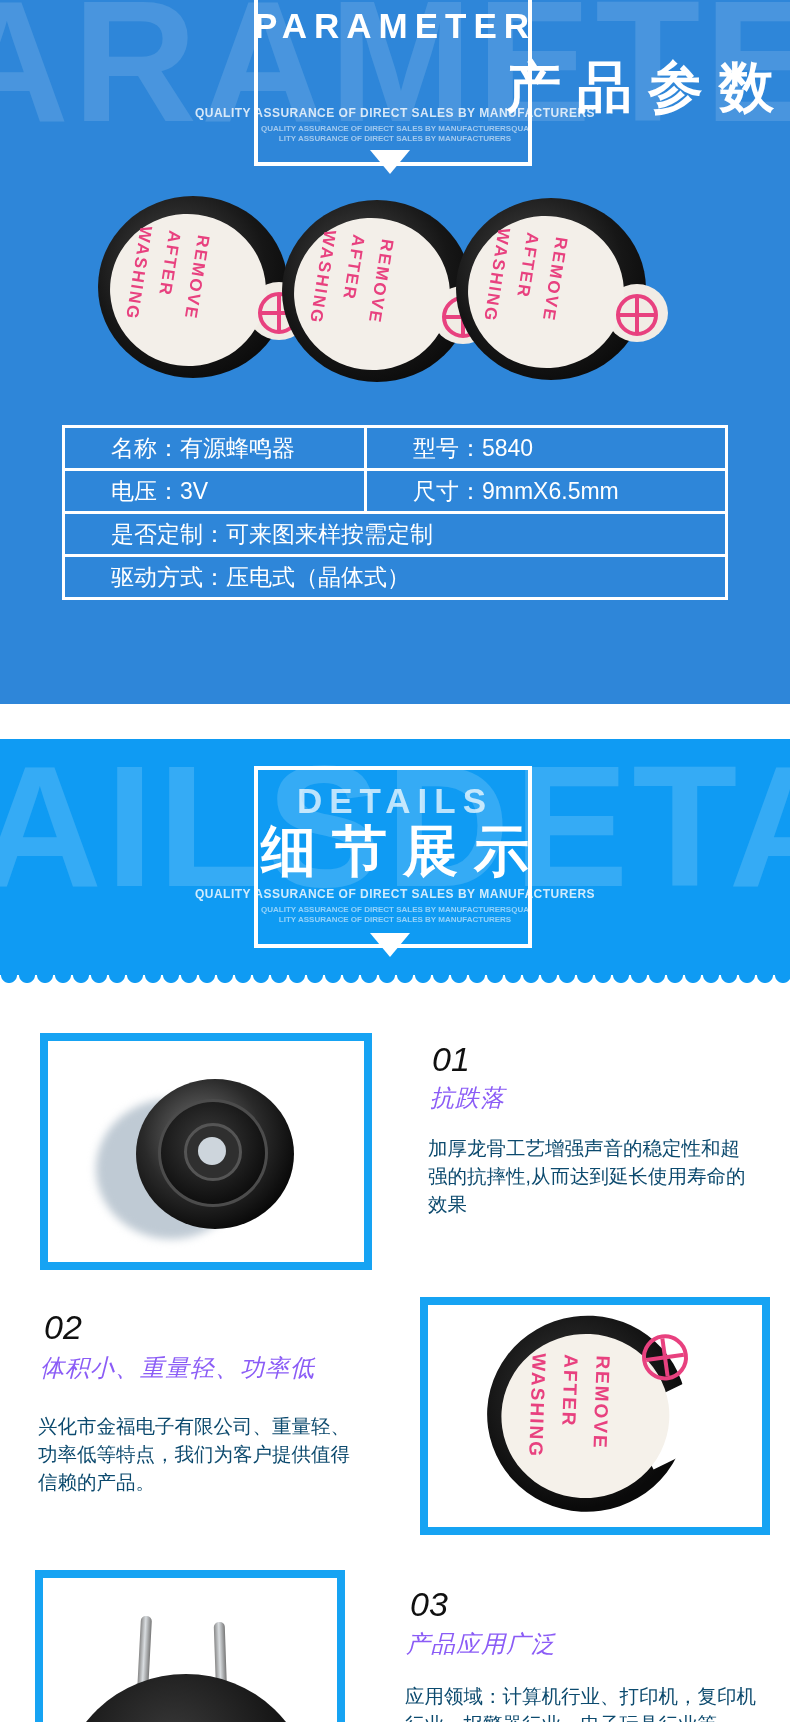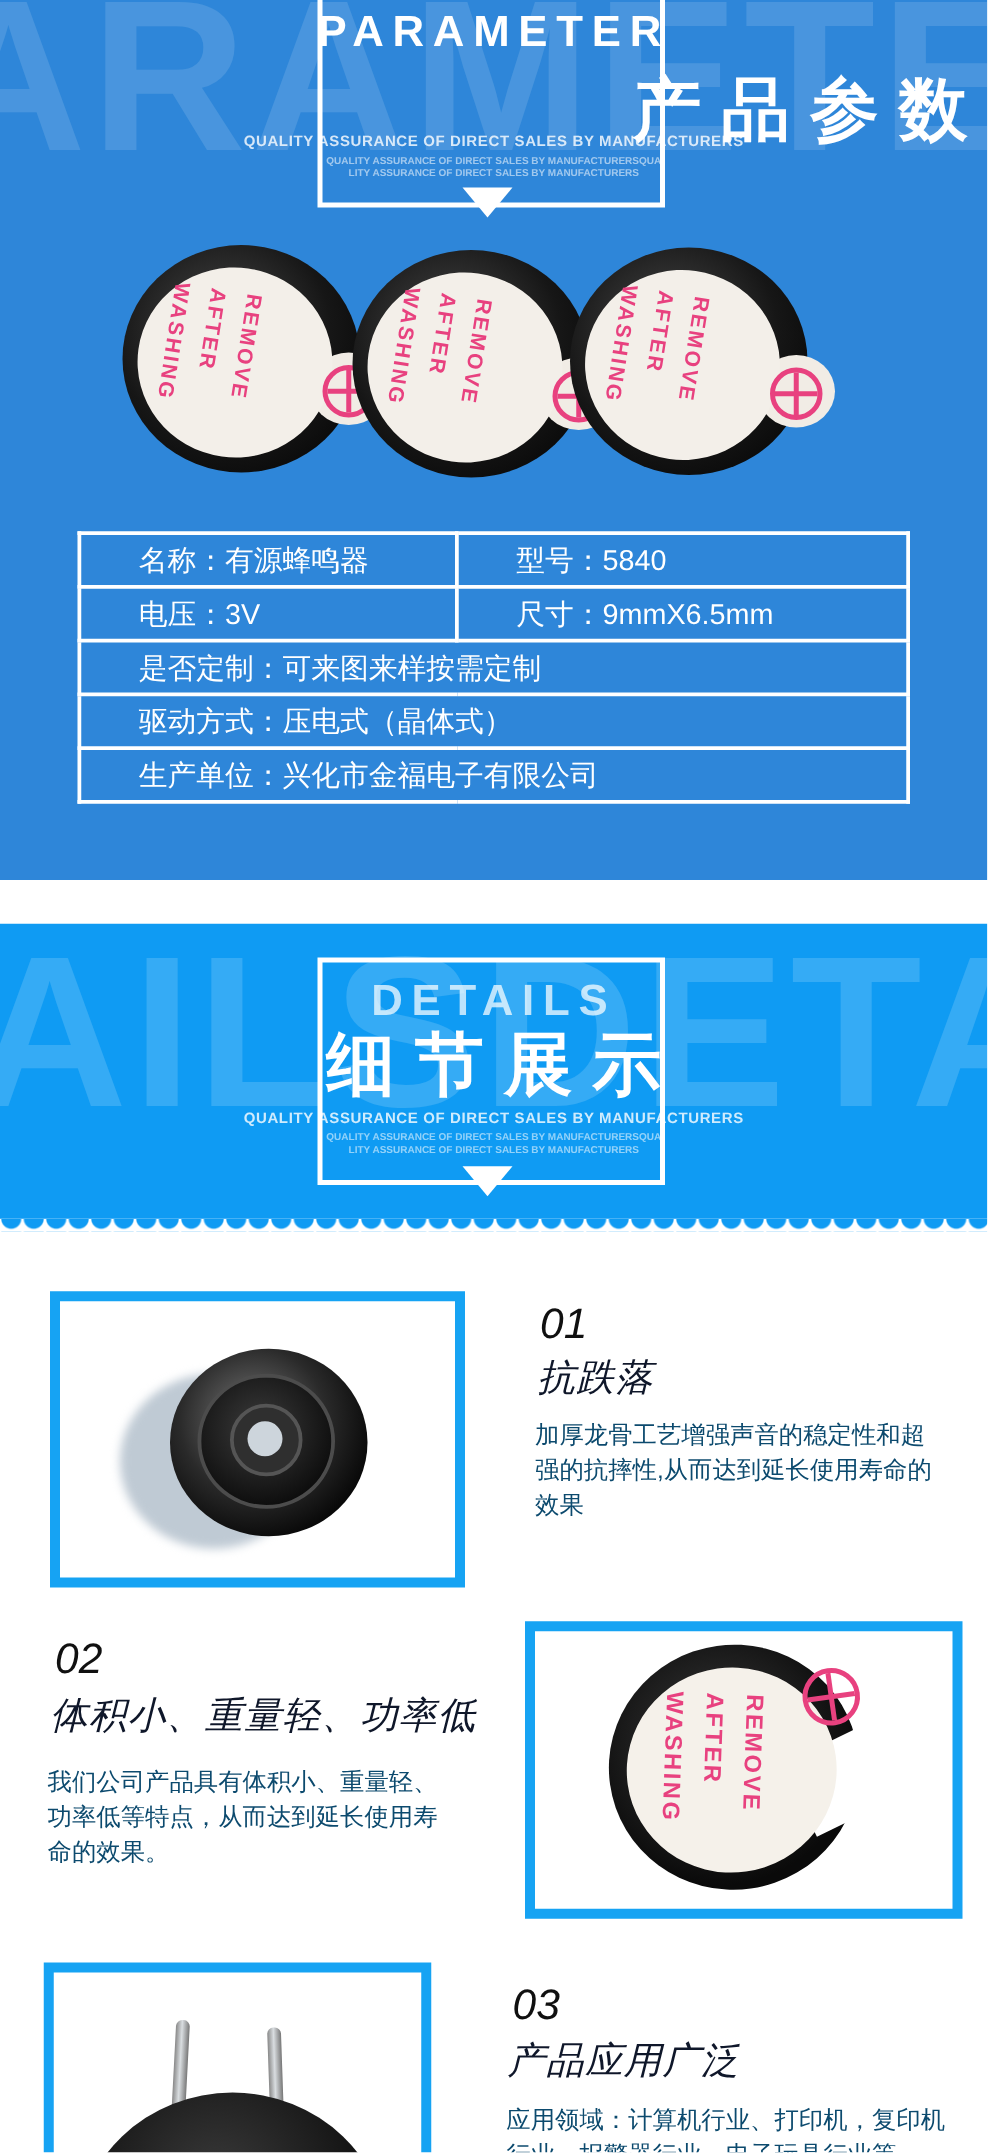--- a/index.html
+++ b/index.html
@@ -87,21 +87,21 @@
     background-size:18px 10px; background-repeat:repeat-x;
   }
 
   
   .imgbox { position:absolute; border:8px solid #16a3f3; background:#ffffff; overflow:hidden; }
   .imgbox1 { left:40px;  top:1033px; width:316px; height:221px; }
   .imgbox2 { left:420px; top:1297px; width:334px; height:222px; }
   .imgbox3 { left:35px;  top:1570px; width:294px; height:200px; }
 
   .d-num   { position:absolute; font-size:34px; font-weight:normal; font-style:italic; color:#101010; }
-  .d-title { position:absolute; font-size:30px; font-style:italic; color:#0f172a; letter-spacing:1px; }
+  .d-title { position:absolute; font-size:24px; font-style:italic; color:#8b5cf6; letter-spacing:1px; }
   .d-para  { position:absolute; font-size:19.5px; line-height:28px; color:#0c4a6e; }
 
   
   .p1-shadow { position:absolute; left:48px; top:58px; width:150px; height:140px; border-radius:50%;
                background:#bfcad4; filter:blur(4px); }
   .p1-cup { position:absolute; left:88px; top:38px; width:158px; height:150px; border-radius:50%;
             background:radial-gradient(circle at 42% 38%, #777 0%, #2a2a2a 45%, #050505 78%); }
   .p1-ring { position:absolute; left:22px; top:20px; width:104px; height:102px; border-radius:50%;
              border:3px solid #4c4c4c; background:radial-gradient(circle at 45% 40%, #3c3c3c, #0d0d0d 75%); }
   .p1-hub { position:absolute; left:48px; top:44px; width:52px; height:52px; border-radius:50%;
@@ -188,23 +188,20 @@
       <tr>
         <td class="c1">电压：3V</td>
         <td>尺寸：9mmX6.5mm</td>
       </tr>
       <tr>
         <td colspan="2">是否定制：可来图来样按需定制</td>
       </tr>
       <tr>
         <td colspan="2">驱动方式：压电式（晶体式）</td>
       </tr>
-      <tr>
-        <td colspan="2">生产单位：兴化市金福电子有限公司</td>
-      </tr>
     </tbody>
       </table>
   </div>
 
   <div class="gap1"></div>
 
   <div class="sec2">
     <div class="watermark wm2">TAILSDETAI</div>
     <div class="frame frame2"></div>
     <div class="ctext d-en">DETAILS</div>
@@ -223,21 +220,21 @@
       <div class="p1-hub"></div>
       <div class="p1-hole"></div>
     </div>
   </div>
   <div class="d-num" style="left:432px; top:1040px;">01</div>
   <div class="d-title" style="left:430px; top:1082px;">抗跌落</div>
   <div class="d-para" style="left:428px; top:1134px; width:322px;">加厚龙骨工艺增强声音的稳定性和超强的抗摔性,从而达到延长使用寿命的效果</div>
 
   <div class="d-num" style="left:44px; top:1308px;">02</div>
   <div class="d-title" style="left:40px; top:1352px;">体积小、重量轻、功率低</div>
-  <div class="d-para" style="left:38px; top:1412px; width:330px;">我们公司产品具有体积小、重量轻、功率低等特点，从而达到延长使用寿命的效果。</div>
+  <div class="d-para" style="left:38px; top:1412px; width:330px;">兴化市金福电子有限公司、重量轻、功率低等特点，我们为客户提供值得信赖的产品。</div>
   <div class="imgbox imgbox2">
     <div class="p2-wrap">
       <div class="p2-body"></div>
       <div class="p2-gap"></div>
       <div class="p2-label"></div>
       <div class="p2-text">
         <span>WASHING</span>
         <span>AFTER</span>
         <span>REMOVE</span>
       </div>

